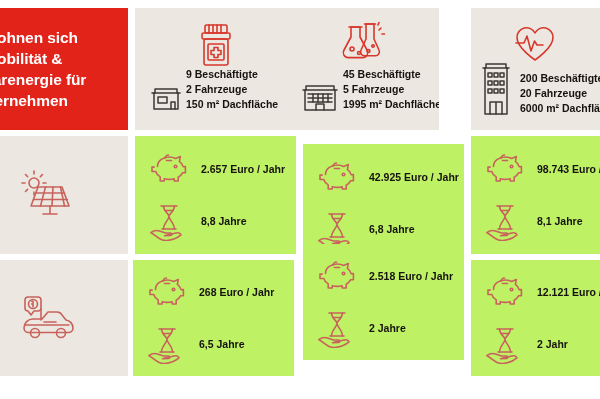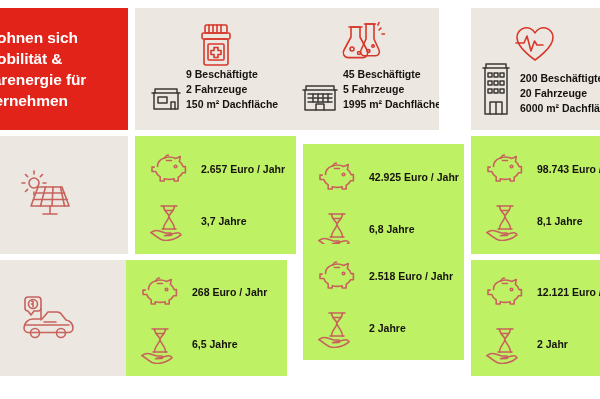--- a/index.html
+++ b/index.html
@@ -252,21 +252,21 @@
       <div class="data-row">
         <span class="data-ico">
           <svg width="40" height="40" viewBox="0 0 40 40">
             <path class="ln" d="M12 5h16M13 28h14"></path>
             <path class="ln" d="M14.5 5c0 5.5 5.5 7.5 5.5 10.5S14.5 22.5 14.5 28M25.5 5c0 5.5-5.5 7.5-5.5 10.5s5.5 7 5.5 12.5"></path>
             <path class="ln" d="M16 9.5h8"></path>
             <path class="ln" d="M2 31.5c2.5-2 5.5-2.5 8.5-1.5l6 2h5c1.5 0 1.8 2.3 0 2.5l-6 .3"></path>
             <path class="ln" d="M17 34.3l10-2.3c2.5-.6 4.5.4 5 1.8-3.5 3-9 5.2-14 5.7-4 .4-7.5-1.7-10-3.7L2 31.5"></path>
           </svg>
         </span>
-        <span class="data-val">3,7 Jahre</span>
+        <span class="data-val">8,8 Jahre</span>
       </div>
     </div>
   </div>
 
   <div class="cell" style="left:303px; top:144px; width:161px; height:118px;">
     <div class="data-inner">
       <div class="data-row">
         <span class="data-ico">
           <svg width="40" height="40" viewBox="0 0 40 40">
             <path class="ln" d="M8.5 17.5c0-5.8 5.4-9.5 11.7-9.5 2.4 0 4.6.5 6.4 1.5l4.7-1.9-.9 4.7c1.9 1.4 3.2 3.2 3.7 5.3h2.3v6.2h-2.9c-.9 1.8-2.4 3.3-4.3 4.4V32h-4v-2.3c-1.5.5-3.2.7-5 .7s-3.5-.2-5-.7V32h-4v-4.1c-2.2-1.3-3.8-3.2-4.4-5.4H3v-4.4h2.2"></path>
@@ -331,21 +331,21 @@
           <path class="ln" d="M8 36c0-5 4-9 9-9h9l6-7h9c2 0 4 1 5 3l4 5c4 .5 7 3.8 7 8 0 2.5-2 4.5-4.5 4.5H12.5C10 40.5 8 38.5 8 36z"></path>
           <path class="ln" d="M9 33h44"></path>
           <circle class="ln" cx="19" cy="41" r="4.5"></circle>
           <circle class="ln" cx="45" cy="41" r="4.5"></circle>
           <path class="ln" d="M28 30h12"></path>
         </svg>
       </span>
     </div>
   </div>
 
-  <div class="cell" style="left:126px; top:260px; width:161px; height:116px;">
+  <div class="cell" style="left:133px; top:260px; width:161px; height:116px;">
     <div class="data-inner">
       <div class="data-row">
         <span class="data-ico">
           <svg width="40" height="40" viewBox="0 0 40 40">
             <path class="ln" d="M8.5 17.5c0-5.8 5.4-9.5 11.7-9.5 2.4 0 4.6.5 6.4 1.5l4.7-1.9-.9 4.7c1.9 1.4 3.2 3.2 3.7 5.3h2.3v6.2h-2.9c-.9 1.8-2.4 3.3-4.3 4.4V32h-4v-2.3c-1.5.5-3.2.7-5 .7s-3.5-.2-5-.7V32h-4v-4.1c-2.2-1.3-3.8-3.2-4.4-5.4H3v-4.4h2.2"></path>
             <circle class="ln" cx="26.5" cy="17.5" r="1.3"></circle>
             <path class="ln" d="M16 9.5c0-2 1.6-3.5 3.5-3.5"></path>
             <path class="ln" d="M17.5 11.5h5"></path>
           </svg>
         </span>

